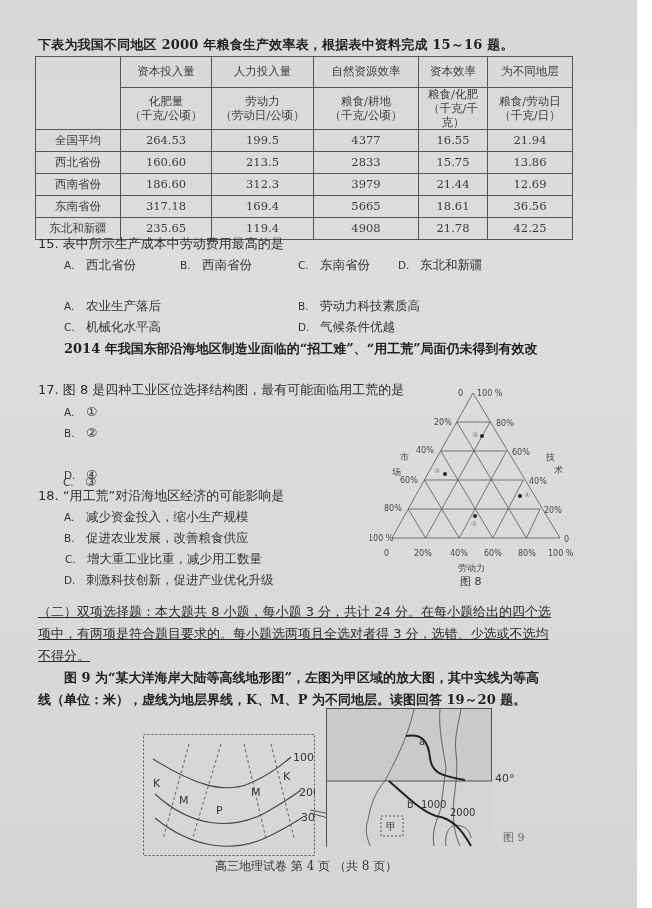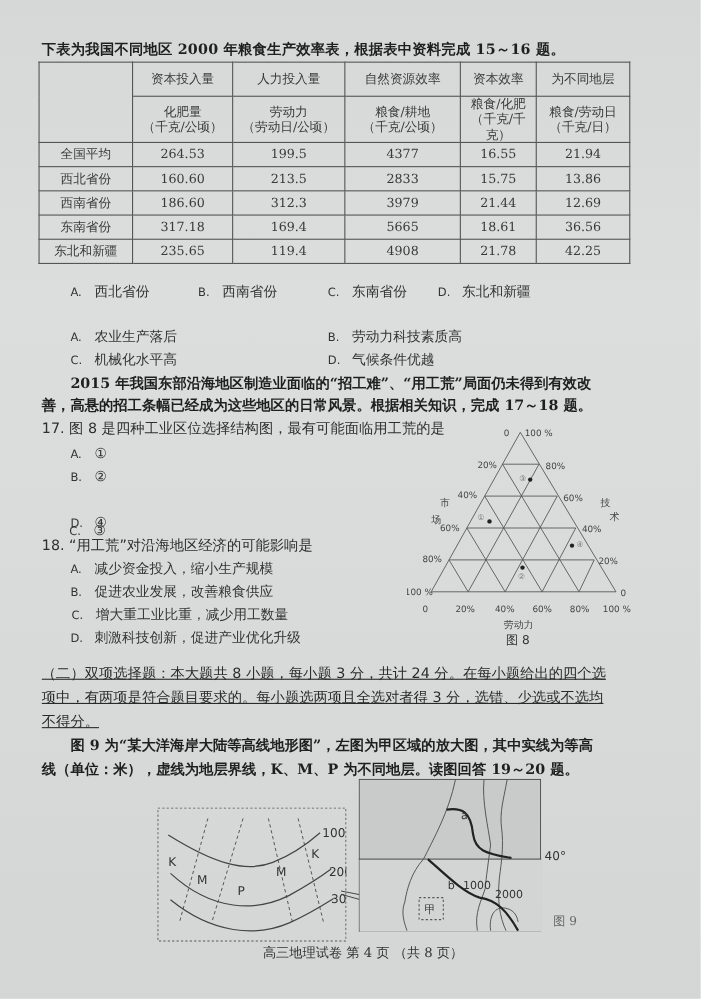--- a/index.html
+++ b/index.html
@@ -112,32 +112,32 @@
       <td>东北和新疆</td>
       <td>235.65</td>
       <td>119.4</td>
       <td>4908</td>
       <td>21.78</td>
       <td>42.25</td>
     </tr>
   </tbody>
     </table>
 
+  <div class="abs q" style="left:38px;top:235px;">15.  表中所示生产成本中劳动费用最高的是</div>
   <div class="abs opt" style="left:64px;top:257px;"><span class="lt">A.</span><span>西北省份</span></div>
   <div class="abs opt" style="left:180px;top:257px;"><span class="lt">B.</span><span>西南省份</span></div>
   <div class="abs opt" style="left:298px;top:257px;"><span class="lt">C.</span><span>东南省份</span></div>
   <div class="abs opt" style="left:398px;top:257px;"><span class="lt">D.</span><span>东北和新疆</span></div>
 
   <div class="abs opt" style="left:64px;top:298px;"><span class="lt">A.</span><span>农业生产落后</span></div>
   <div class="abs opt" style="left:298px;top:298px;"><span class="lt">B.</span><span>劳动力科技素质高</span></div>
   <div class="abs opt" style="left:64px;top:319px;"><span class="lt">C.</span><span>机械化水平高</span></div>
   <div class="abs opt" style="left:298px;top:319px;"><span class="lt">D.</span><span>气候条件优越</span></div>
 
-  <div class="abs para2" style="left:64px;top:340px;">2015 年我国东部沿海地区制造业面临的“招工难”、“用工荒”局面仍未得到有效改</div>
-  <div class="abs para2" style="left:38px;top:360px;">善，高悬的招工条幅已经成为这些地区的日常风景。根据相关知识，完成 17～18 题。</div>
+  <div class="abs para2" style="left:64px;top:340px;">2014 年我国东部沿海地区制造业面临的“招工难”、“用工荒”局面仍未得到有效改</div>
 
   <div class="abs q" style="left:38px;top:381px;">17.  图 8 是四种工业区位选择结构图，最有可能面临用工荒的是</div>
   <div class="abs opt" style="left:64px;top:404px;"><span class="lt">A.</span><span>①</span></div>
   <div class="abs opt" style="left:64px;top:425px;"><span class="lt">B.</span><span>②</span></div>
   <div class="abs opt" style="left:63px;top:446px;margin-top:28px;"><span class="lt">C.</span><span>③</span></div>
   <div class="abs opt" style="left:64px;top:467px;"><span class="lt">D.</span><span>④</span></div>
 
   <div class="abs q" style="left:38px;top:487px;">18.  “用工荒”对沿海地区经济的可能影响是</div>
   <div class="abs opt" style="left:64px;top:509px;"><span class="lt">A.</span><span>减少资金投入，缩小生产规模</span></div>
   <div class="abs opt" style="left:64px;top:530px;"><span class="lt">B.</span><span>促进农业发展，改善粮食供应</span></div>
@@ -262,14 +262,14 @@
       <text x="93" y="37">a</text>
       <text x="81" y="100">b</text>
       <text x="95" y="100">1000</text>
       <text x="124" y="108">2000</text>
       <text x="60" y="122">甲</text>
     </g>
   </svg>
   <div class="abs" style="left:495px;top:772px;font-size:11px;color:#333;font-family:'DejaVu Sans',sans-serif;">40°</div>
   <div class="abs" style="left:503px;top:830px;font-size:11px;color:#666;">图 9</div>
 
-  <div class="abs footer" style="left:215px;top:858px;margin-left:24px;">高三地理试卷   第 4 页   （共 8 页）</div>
+  <div class="abs footer" style="left:215px;top:858px;">高三地理试卷   第 4 页   （共 8 页）</div>
 </div>
 
 </body></html>

